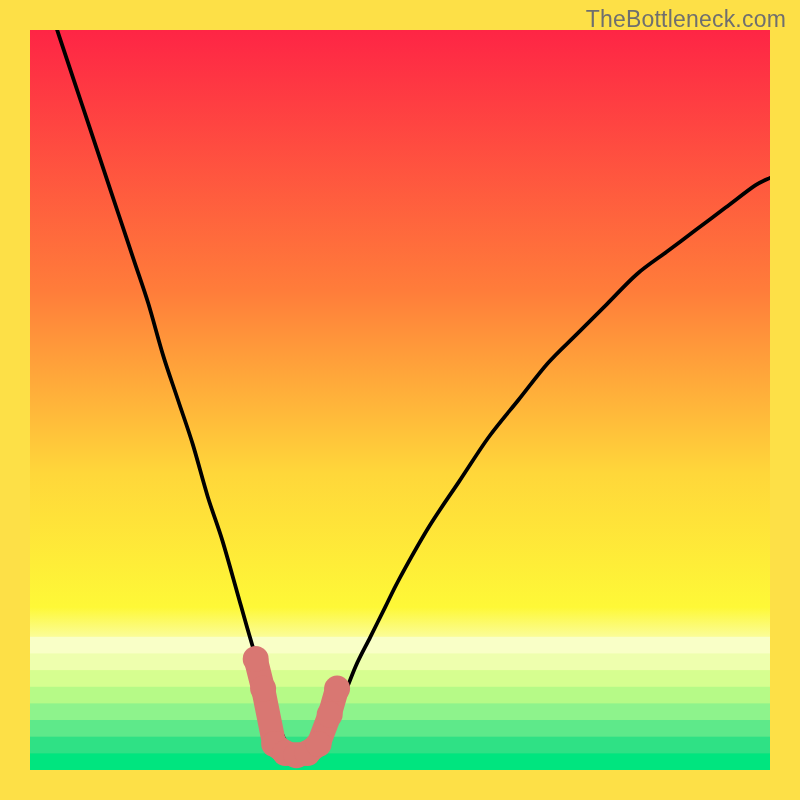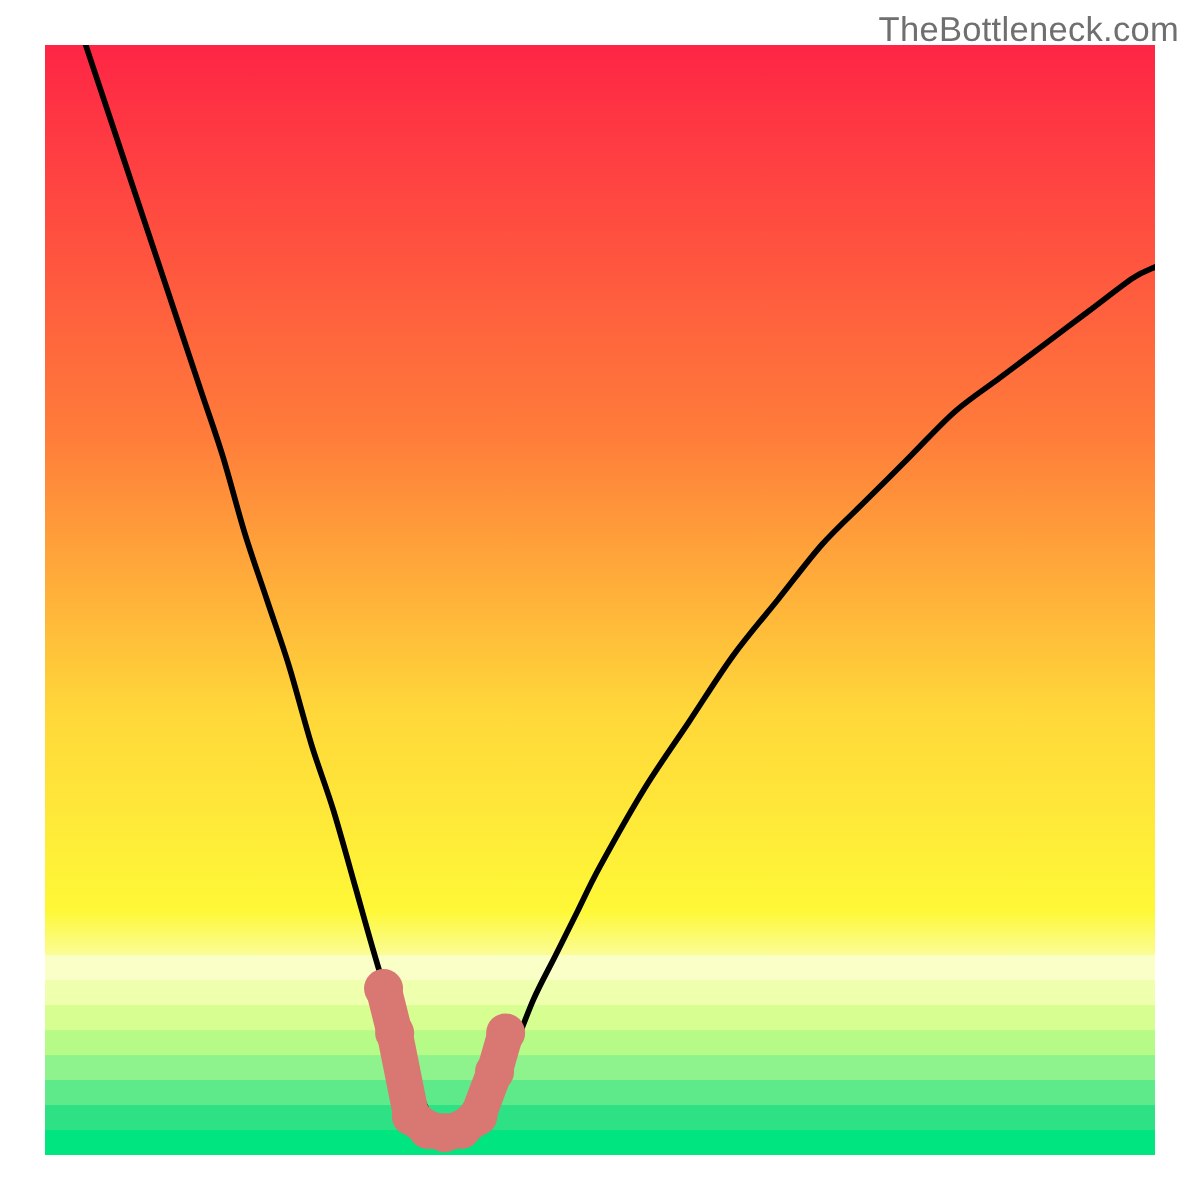--- a/index.html
+++ b/index.html
@@ -8,21 +8,21 @@
     width: 800px;
     height: 800px;
     overflow: hidden;
     font-family: Arial, Helvetica, sans-serif;
     background: #000;
   }
   .frame {
     position: relative;
     width: 800px;
     height: 800px;
-    background: #ffffff;
+    background: #fde047;
   }
   .plot-area {
     position: absolute;
     left: 30px;
     top: 30px;
     width: 740px;
     height: 740px;
     overflow: hidden;
   }
   .watermark {

